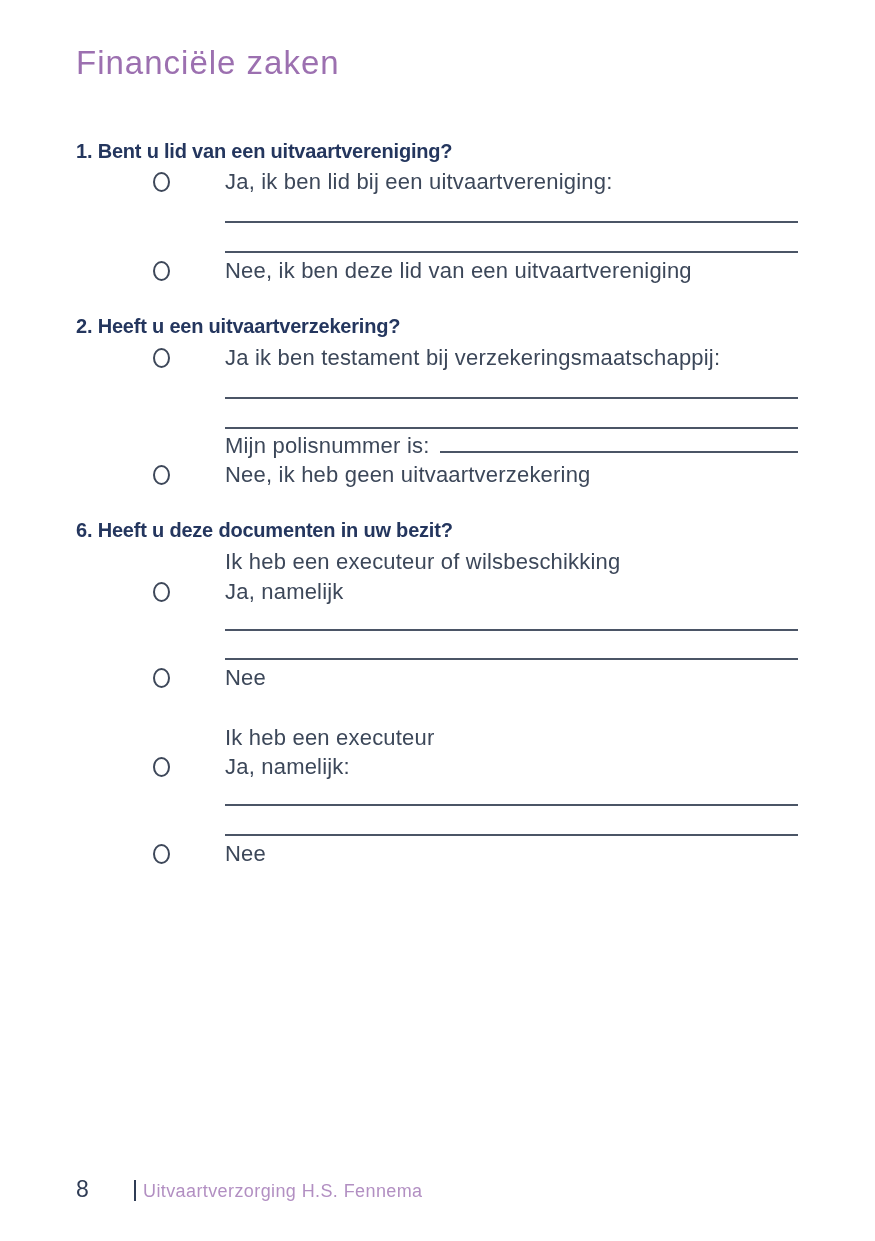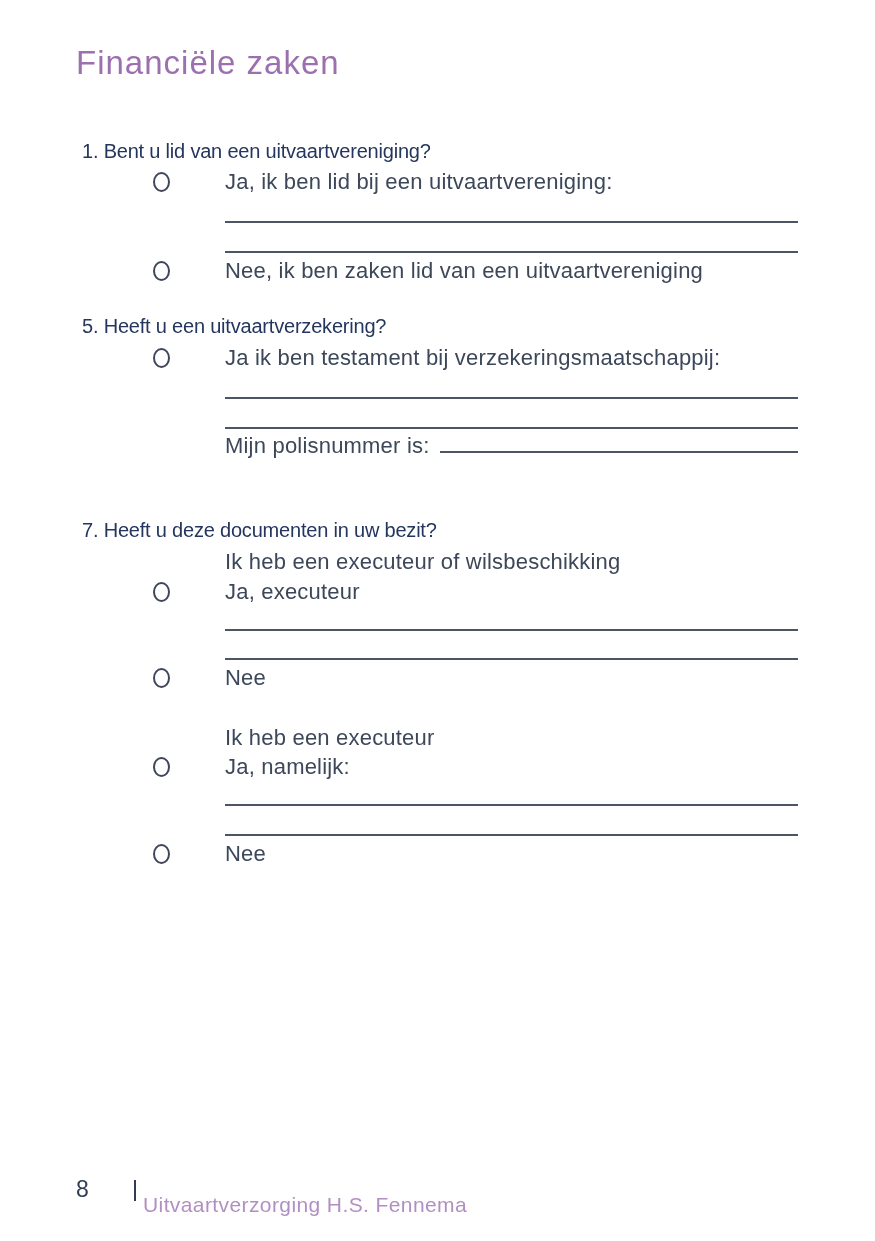--- a/index.html
+++ b/index.html
@@ -21,24 +21,24 @@
     left: 76px;
     top: 44px;
     margin: 0;
     font-size: 33px;
     font-weight: 300;
     letter-spacing: 1px;
     color: #9c70b0;
   }
   .qheading {
     position: absolute;
-    left: 82px;
+    left: 76px;
     margin: 0;
     font-size: 20px;
-    font-weight: 400;
+    font-weight: 700;
     letter-spacing: -0.2px;
     color: #24365e;
   }
   .row {
     position: absolute;
     left: 153px;
     width: 645px;
     display: flex;
     align-items: flex-start;
     font-size: 22px;
@@ -91,72 +91,75 @@
     left: 134px;
     top: 1180px;
     width: 2px;
     height: 21px;
     background: #2f3c55;
   }
   .footer-brand {
     position: absolute;
     left: 143px;
     top: 1181px;
-    font-size: 21px;
+    font-size: 18px;
     font-weight: 300;
     letter-spacing: 0.4px;
     color: #b28fc2;
-    margin-top: 12px;
   }
 </style>
 </head>
 <body>
 
 <div class="page">
 
   <h1 class="title">Financiële zaken</h1>
 
   <h2 class="qheading" style="top:140px">1. Bent u lid van een uitvaartvereniging?</h2>
 
   <div class="row" style="top:170px">
     <span class="radio"></span>
     <span class="wlabel">Ja, ik ben lid bij een uitvaartvereniging:</span>
   </div>
   <div class="wline" style="top:221px"></div>
   <div class="wline" style="top:251px"></div>
 
   <div class="row" style="top:259px">
     <span class="radio"></span>
-    <span class="wlabel">Nee, ik ben zaken lid van een uitvaartvereniging</span>
+    <span class="wlabel">Nee, ik ben deze lid van een uitvaartvereniging</span>
   </div>
 
-  <h2 class="qheading" style="top:315px">5. Heeft u een uitvaartverzekering?</h2>
+  <h2 class="qheading" style="top:315px">2. Heeft u een uitvaartverzekering?</h2>
 
   <div class="row" style="top:346px">
     <span class="radio"></span>
     <span class="wlabel">Ja ik ben testament bij verzekeringsmaatschappij:</span>
   </div>
   <div class="wline" style="top:397px"></div>
   <div class="wline" style="top:427px"></div>
 
   <div class="row no-radio" style="top:434px">
     <span class="wlabel">Mijn polisnummer is:</span>
     <span class="fill-line"></span>
   </div>
 
+  <div class="row" style="top:463px">
+    <span class="radio"></span>
+    <span class="wlabel">Nee, ik heb geen uitvaartverzekering</span>
+  </div>
 
-  <h2 class="qheading" style="top:519px">7. Heeft u deze documenten in uw bezit?</h2>
+  <h2 class="qheading" style="top:519px">6. Heeft u deze documenten in uw bezit?</h2>
 
   <div class="row no-radio" style="top:550px">
     <span class="wlabel">Ik heb een executeur of wilsbeschikking</span>
   </div>
 
   <div class="row" style="top:580px">
     <span class="radio"></span>
-    <span class="wlabel">Ja, executeur</span>
+    <span class="wlabel">Ja, namelijk</span>
   </div>
   <div class="wline" style="top:629px"></div>
   <div class="wline" style="top:658px"></div>
 
   <div class="row" style="top:666px">
     <span class="radio"></span>
     <span class="wlabel">Nee</span>
   </div>
 
   <div class="row no-radio" style="top:726px">

